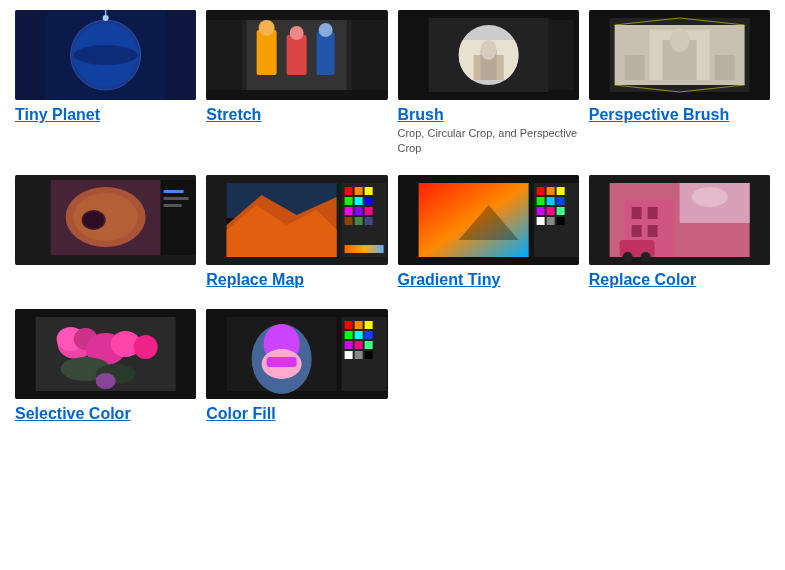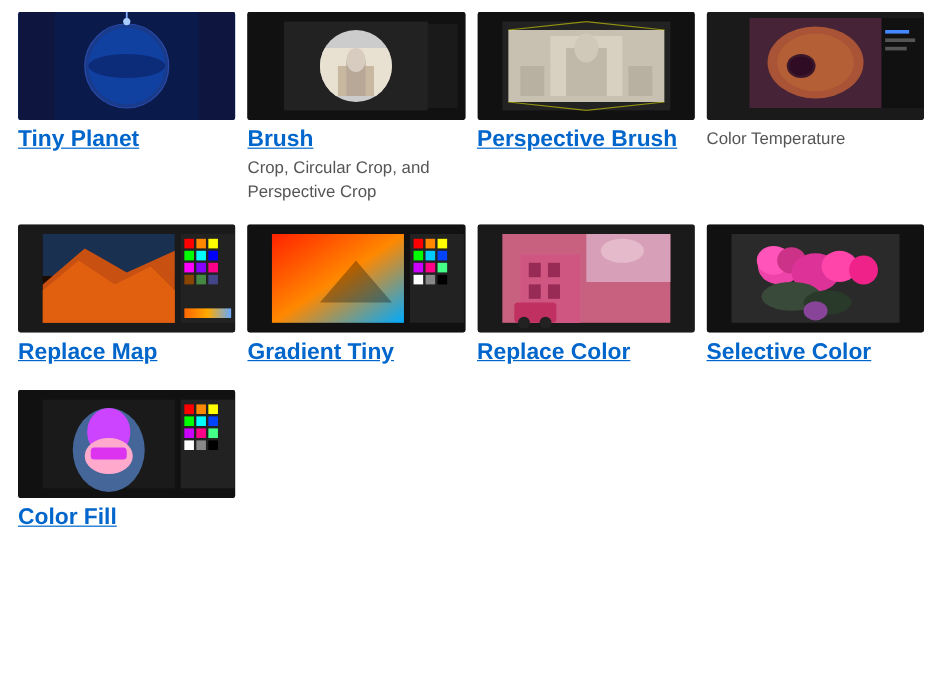--- a/index.html
+++ b/index.html
@@ -40,28 +40,28 @@
     .thumb-perspective-crop { background: #111; }
     .thumb-white-balance { background: #1a1a1a; }
     .thumb-gradient-map { background: #1a1a1a; }
     .thumb-gradient-fill { background: #111; }
     .thumb-replace-color { background: #1a1a1a; }
     .thumb-selective-color { background: #111; }
     .thumb-color-fill { background: #111; }
     .thumb-paint-brush { background: #1a1a1a; }
 
     .item-title {
-      font-size: 19px;
+      font-size: 16px;
       color: #0066cc;
       text-decoration: underline;
       font-weight: bold;
       margin-bottom: 2px;
     }
     .item-desc {
-      font-size: 14px;
+      font-size: 11px;
       color: #555;
       line-height: 1.4;
     }
 
     
     .thumb svg {
       width: 100%;
       height: 100%;
     }
   </style>
@@ -78,20 +78,40 @@
       <ellipse cx="90" cy="45" rx="32" ry="10" fill="#0a2060" opacity="0.6"></ellipse>
       <line x1="90" y1="10" x2="90" y2="0" stroke="#88aaff" stroke-width="1.5"></line>
       <circle cx="90" cy="8" r="3" fill="#aaccff"></circle>
       <rect x="0" y="0" width="30" height="90" fill="#111133" opacity="0.5"></rect>
       <rect x="150" y="0" width="30" height="90" fill="#111133" opacity="0.5"></rect>
     </svg>
       </div>
       <div class="item-title">Tiny Planet</div>
     </div>
     <div class="item">
+      <div class="thumb thumb-stretch">
+        <svg viewBox="0 0 180 90" xmlns="http://www.w3.org/2000/svg">
+      <rect width="180" height="90" fill="#1a1a1a"></rect>
+      <rect x="35" y="5" width="110" height="80" fill="#222"></rect>
+      <rect x="40" y="10" width="100" height="70" fill="#333"></rect>
+
+      <rect x="50" y="20" width="20" height="45" fill="#f5a000" rx="2"></rect>
+      <circle cx="60" cy="18" r="8" fill="#f5b050"></circle>
+      <rect x="80" y="25" width="20" height="40" fill="#d44" rx="2"></rect>
+      <circle cx="90" cy="23" r="7" fill="#e88"></circle>
+      <rect x="110" y="22" width="18" height="43" fill="#2255aa" rx="2"></rect>
+      <circle cx="119" cy="20" r="7" fill="#88aadd"></circle>
+
+      <rect x="0" y="0" width="180" height="10" fill="#111" opacity="0.8"></rect>
+      <rect x="0" y="80" width="180" height="10" fill="#111" opacity="0.8"></rect>
+    </svg>
+      </div>
+      <div class="item-title">Stretch</div>
+    </div>
+    <div class="item">
       <div class="thumb thumb-crop">
         <svg viewBox="0 0 180 90" xmlns="http://www.w3.org/2000/svg">
       <rect width="180" height="90" fill="#111"></rect>
 
       <rect x="30" y="8" width="120" height="74" fill="#222"></rect>
       <clipPath id="circ">
             <circle cx="90" cy="45" r="30"></circle>
           </clipPath>
       <circle cx="90" cy="45" r="30" fill="#cccccc"></circle>
       <rect x="60" y="30" width="60" height="40" fill="#e8e0d0" clip-path="url(#circ)"></rect>
@@ -139,21 +159,20 @@
       <ellipse cx="78" cy="45" rx="10" ry="8" fill="#1a0a00"></ellipse>
 
       <rect x="145" y="5" width="35" height="75" fill="#111"></rect>
       <rect x="148" y="15" width="20" height="3" fill="#4488ff"></rect>
       <rect x="148" y="22" width="25" height="3" fill="#555"></rect>
       <rect x="148" y="29" width="18" height="3" fill="#555"></rect>
 
       <rect x="35" y="5" width="110" height="75" fill="rgba(100,20,120,0.3)"></rect>
     </svg>
       </div>
-      <div class="item-desc">Color Temperature</div>
     </div>
     <div class="item">
       <div class="thumb thumb-gradient-map">
         <svg viewBox="0 0 180 90" xmlns="http://www.w3.org/2000/svg">
       <rect width="180" height="90" fill="#1a1a1a"></rect>
 
       <rect x="20" y="8" width="110" height="74" fill="#1a0a00"></rect>
 
       <rect x="20" y="8" width="110" height="35" fill="#1a3050"></rect>
 

